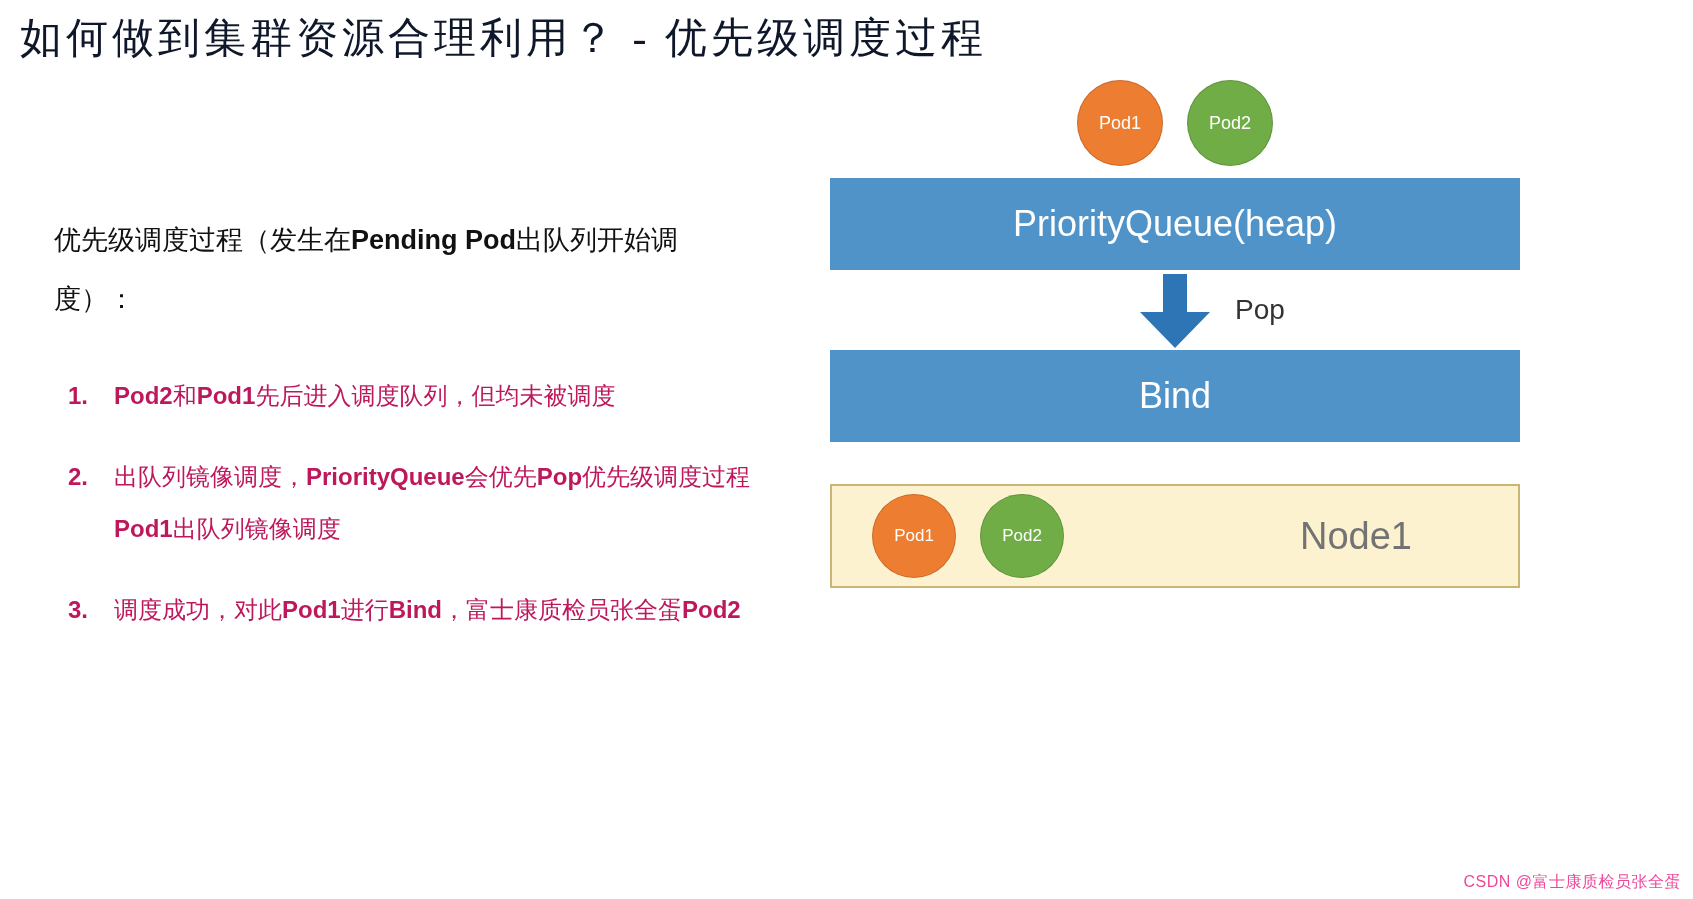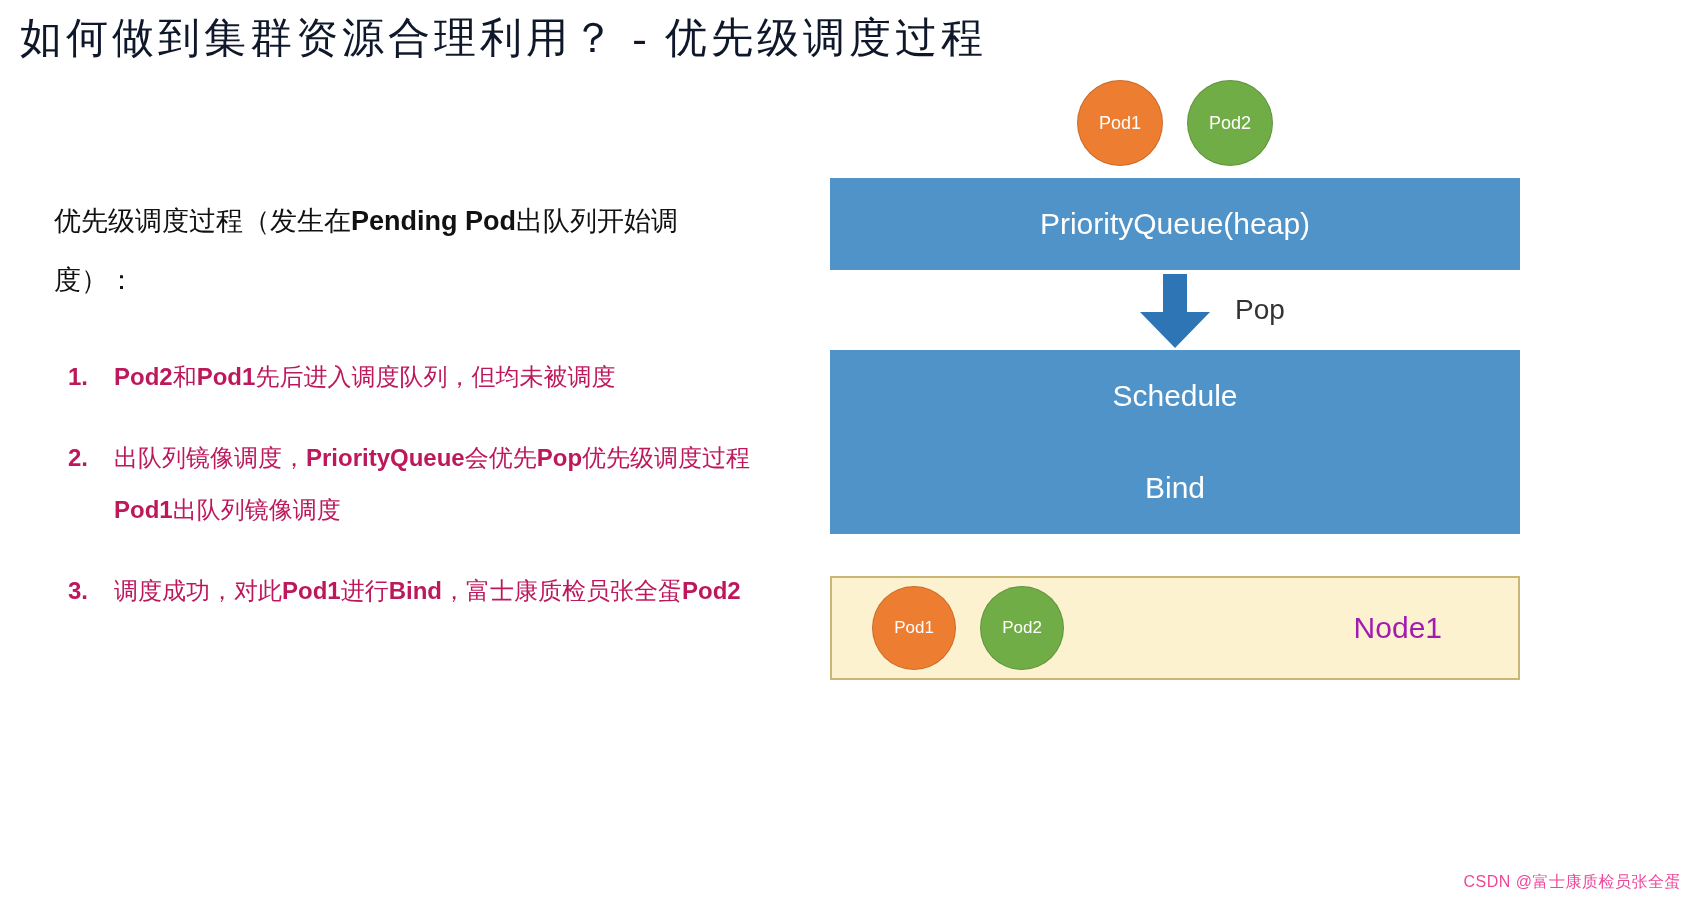--- a/index.html
+++ b/index.html
@@ -17,21 +17,21 @@
     top: 10px;
     font-size: 42px;
     font-weight: 400;
     letter-spacing: 4px;
     color: #0f172a;
     font-family: "SimSun", "宋体", serif;
   }
   .left-col {
     position: absolute;
     left: 54px;
-    top: 192px;
+    top: 211px;
     width: 700px;
   }
   .lead {
     font-size: 27px;
     line-height: 2.2;
     color: #111;
     font-weight: 400;
   }
   .lead .b { font-weight: 700; }
   ol.steps {
@@ -84,21 +84,21 @@
   .pod.orange { background: #ED7D31; }
   .pod.green  { background: #70AD47; }
 
   .stage {
     height: 92px;
     background: #4F93C9;
     color: #fff;
     display: flex;
     align-items: center;
     justify-content: center;
-    font-size: 30px;
+    font-size: 36px;
     font-weight: 300;
   }
   .gap {
     height: 80px;
     position: relative;
     display: flex;
     align-items: center;
     justify-content: center;
   }
   .arrow-down {
@@ -123,25 +123,25 @@
     border: 2px solid #C9B574;
     display: flex;
     align-items: center;
     padding-left: 40px;
     gap: 24px;
     position: relative;
   }
   .node-box .pod { width: 84px; height: 84px; font-size: 17px; }
   .node-label {
     position: absolute;
-    right: 76px;
+    right: 106px;
     top: 50%;
     transform: translateY(-50%);
-    font-size: 30px;
-    color: #a21caf;
+    font-size: 38px;
+    color: #737373;
     font-weight: 300;
   }
   .watermark {
     position: absolute;
     right: 12px;
     bottom: 6px;
     font-size: 16px;
     color: #ec4899;
     letter-spacing: 0.5px;
   }
@@ -176,21 +176,20 @@
 
   <div class="stage">PriorityQueue(heap)</div>
 
   <div class="gap">
     <svg class="arrow-down" width="70" height="74" viewBox="0 0 70 74">
       <path d="M23 0 H47 V38 H70 L35 74 L0 38 H23 Z" fill="#2E75B6"></path>
     </svg>
     <span class="gap-label">Pop</span>
   </div>
 
-  <div class="stage">Schedule</div>
 
 
   <div class="stage">Bind</div>
 
   <div class="node-box">
     <div class="pod orange">Pod1</div>
     <div class="pod green">Pod2</div>
     <div class="node-label">Node1</div>
   </div>
 </div>

